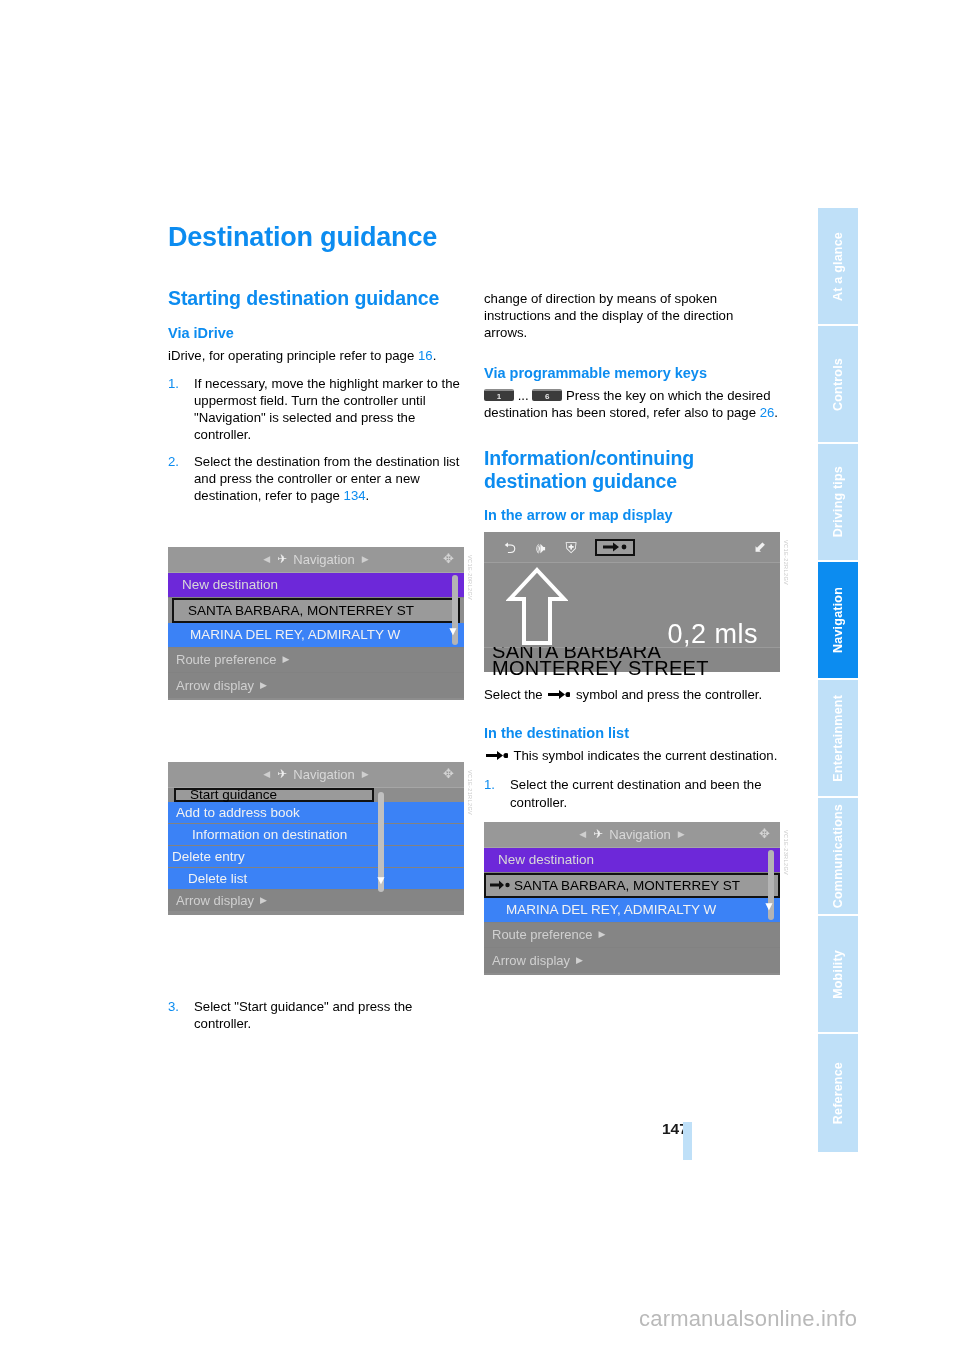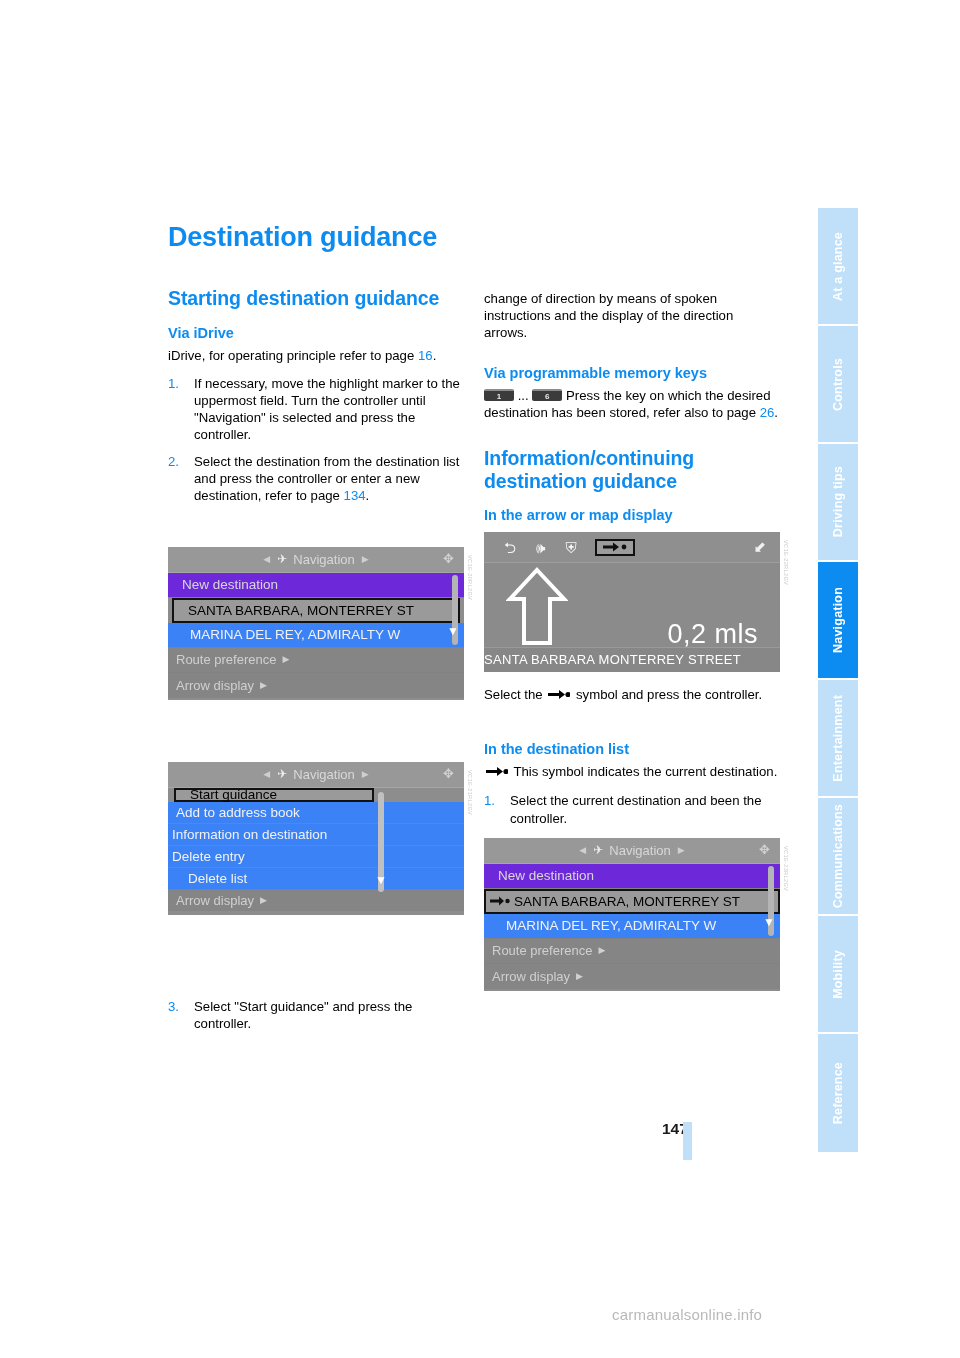--- a/index.html
+++ b/index.html
@@ -252,24 +252,25 @@
     right: 22px;
     bottom: 4px;
     color: #ffffff;
     font-size: 27px;
     letter-spacing: 0.5px;
   }
   .arrowshot .street {
     height: 24px;
     background: #878787;
     border-top: 1px solid #9a9a9a;
-    color: #ffffff;
-    font-size: 13px;
+    color: #000000;
+    font-size: 20px;
     display: flex;
     align-items: center;
+    padding-left: 8px;
     letter-spacing: 0.3px;
   }
 
   
   .pagenum {
     position: absolute;
     left: 662px;
     top: 1120px;
     font-size: 15.5px;
     font-weight: bold;
@@ -278,23 +279,23 @@
   .pagebar {
     position: absolute;
     left: 683px;
     top: 1122px;
     width: 9px;
     height: 38px;
     background: #bfe0f8;
   }
   .watermark {
     position: absolute;
-    left: 612px;
+    left: 639px;
     top: 1306px;
-    font-size: 15px;
+    font-size: 22px;
     color: #b9b9b9;
     letter-spacing: 0.2px;
   }
 </style>
 </head>
 <body>
 
 <div class="page">
 
   <div class="sidebar">
@@ -389,21 +390,21 @@
         <span>Navigation</span>
         <span class="arr">▶</span>
         <span class="ctrl-icon">✥</span>
       </div>
       <div class="row sel" style="margin-left:6px;width:200px;height:14px;">
         <span>Start guidance</span>
       </div>
       <div class="row" style="height:22px;padding-left:8px;">
         <span>Add to address book</span>
       </div>
-      <div class="row" style="height:22px;padding-left:4px;">
+      <div class="row" style="height:22px;padding-left:24px;">
         <span>Information on destination</span>
       </div>
       <div class="row" style="height:22px;padding-left:4px;">
         <span>Delete entry</span>
       </div>
       <div class="row" style="height:22px;padding-left:20px;">
         <span>Delete list</span>
       </div>
       <div class="row footerrow" style="border-bottom:none;height:21px;">
         <span>Arrow display</span>
@@ -449,21 +450,21 @@
       </div>
       <div class="street">SANTA BARBARA MONTERREY STREET</div>
       <div class="sidecode">VC1E-22RL2GV</div>
     </div>
 
     <p class="para" style="margin-top:14px;"><span>Select the </span><span class="destsym"><svg width="22" height="11" viewBox="0 0 22 11">
             <path d="M0 4 H11 V1 L17 5.5 L11 10 V7 H0 Z" fill="#000"></path>
             <circle cx="20" cy="5.5" r="2.6" fill="#000"></circle>
           </svg></span><span> symbol and press the controller.</span></p>
 
-    <h3 class="sub" style="margin-top:36px;">In the destination list</h3>
+    <h3 class="sub" style="margin-top:20px;">In the destination list</h3>
 
     <p class="para"><span class="destsym"><svg width="22" height="11" viewBox="0 0 22 11">
             <path d="M0 4 H11 V1 L17 5.5 L11 10 V7 H0 Z" fill="#000"></path>
             <circle cx="20" cy="5.5" r="2.6" fill="#000"></circle>
           </svg></span><span> This symbol indicates the current destination.</span></p>
 
     <ol class="steps">
       <li>
         <span class="num">1.</span>
         <span>Select the current destination and been the controller.</span>

